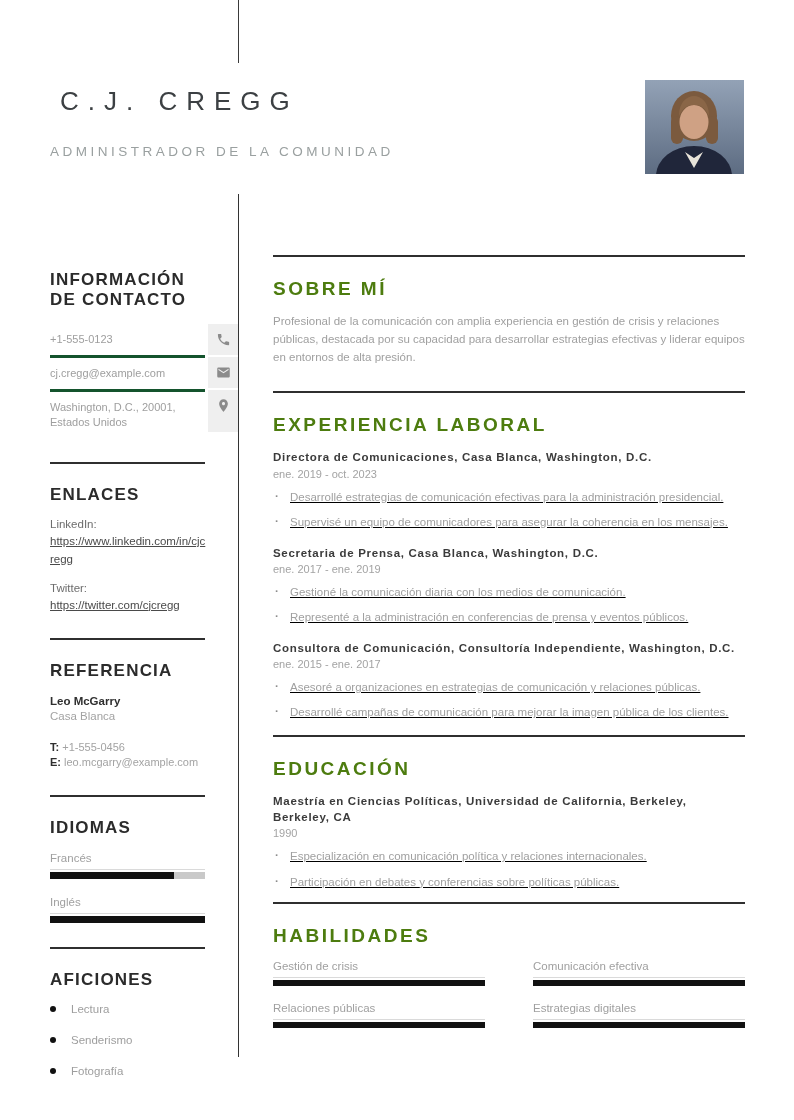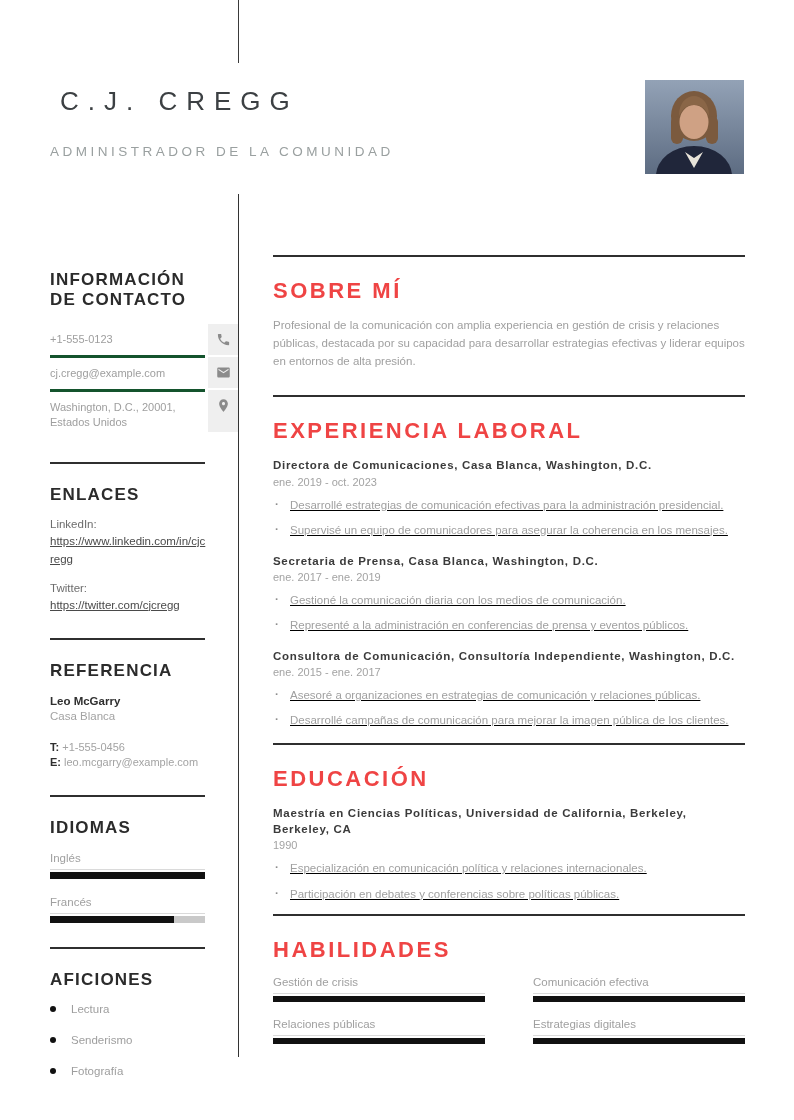--- a/index.html
+++ b/index.html
@@ -42,21 +42,21 @@
   .meter-track { width:155px; height:7px; background:#c9c9c9; margin-top:2px; }
   .meter-fill { height:100%; background:#111; }
 
   .hobby { display:flex; align-items:center; margin-bottom:19px; }
   .hobby-dot { width:6px; height:6px; border-radius:50%; background:#111; margin-right:15px; flex:0 0 auto; }
   .hobby-text { font-size:11.5px; color:#9e9e9e; }
 
   
   .main { position:absolute; left:273px; top:255px; width:472px; }
   .main-rule { height:2px; background:#2f2f2f; }
-  .main-heading { font-size:22px; font-weight:600; letter-spacing:2.5px; color:#ef4444; margin:21px 0 13px; }
+  .main-heading { font-size:19px; font-weight:600; letter-spacing:2.5px; color:#4d7c0f; margin:21px 0 13px; }
   .about-text { font-size:11.5px; color:#a0a0a0; line-height:1.55; margin-bottom:25px; }
 
   .job { margin-bottom:15px; }
   .job-title { font-size:11.5px; font-weight:700; letter-spacing:0.7px; color:#3b3b3b; line-height:1.4; }
   .job-dates { font-size:11px; color:#a3a3a3; margin:2px 0 9px; }
   .dash-list { list-style:none;text-decoration:underline; }
   .dash-list li { position:relative; font-size:11.5px; color:#a0a0a0; line-height:1.4; padding-left:17px; margin-bottom:9px; }
   .dash-list li::before { content:"·"; position:absolute; left:2px; top:-1px; color:#8c8c8c; font-weight:700; }
 
   .edu-block { margin-bottom:12px; }
@@ -148,29 +148,29 @@
       <div class="ref-company">Casa Blanca</div>
       <div class="ref-line"><b>T:</b> <span>+1-555-0456</span></div>
       <div class="ref-line"><b>E:</b> <span>leo.mcgarry@example.com</span></div>
     </section>
 
     <div class="side-rule"></div>
 
     <section>
       <h2 class="side-heading">IDIOMAS</h2>
       <div class="lang-item">
+        <div class="meter-label">Francés</div>
+        <div class="meter-track">
+            <div class="meter-fill" style="width: 80%;"></div>
+          </div>
+      </div>
+      <div class="lang-item">
         <div class="meter-label">Inglés</div>
         <div class="meter-track">
             <div class="meter-fill" style="width: 100%;"></div>
-          </div>
-      </div>
-      <div class="lang-item">
-        <div class="meter-label">Francés</div>
-        <div class="meter-track">
-            <div class="meter-fill" style="width: 80%;"></div>
           </div>
       </div>
     </section>
 
     <div class="side-rule"></div>
 
     <section>
       <h2 class="side-heading">AFICIONES</h2>
       <div class="hobby">
         <span class="hobby-dot"></span>

